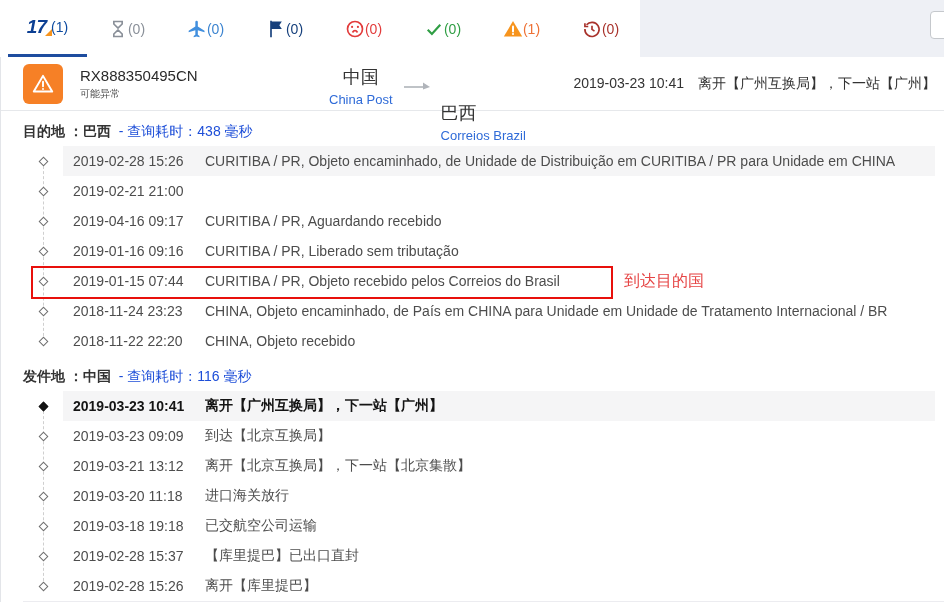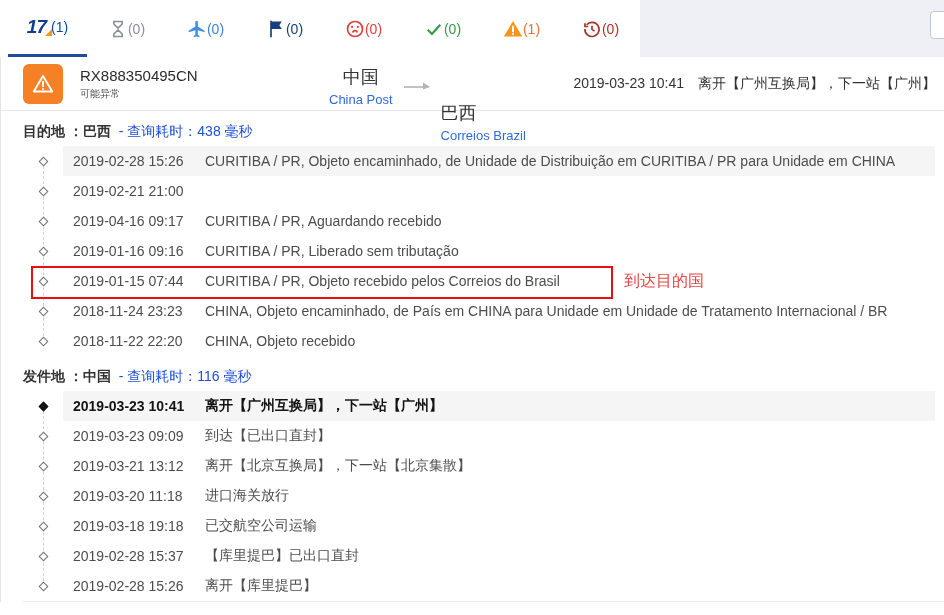--- a/index.html
+++ b/index.html
@@ -270,21 +270,21 @@
         </div>
         <span class="annotation"></span>
       </div>
 
       <div class="event-row">
         <div class="marker-col">
           <span class="diamond"></span>
         </div>
         <div class="row-body">
           <span class="time">2019-03-23 09:09</span>
-          <span class="desc">到达【已出口直封】</span>
+          <span class="desc">到达【北京互换局】</span>
         </div>
         <span class="annotation"></span>
       </div>
 
       <div class="event-row">
         <div class="marker-col">
           <span class="diamond"></span>
         </div>
         <div class="row-body">
           <span class="time">2019-03-21 13:12</span>

